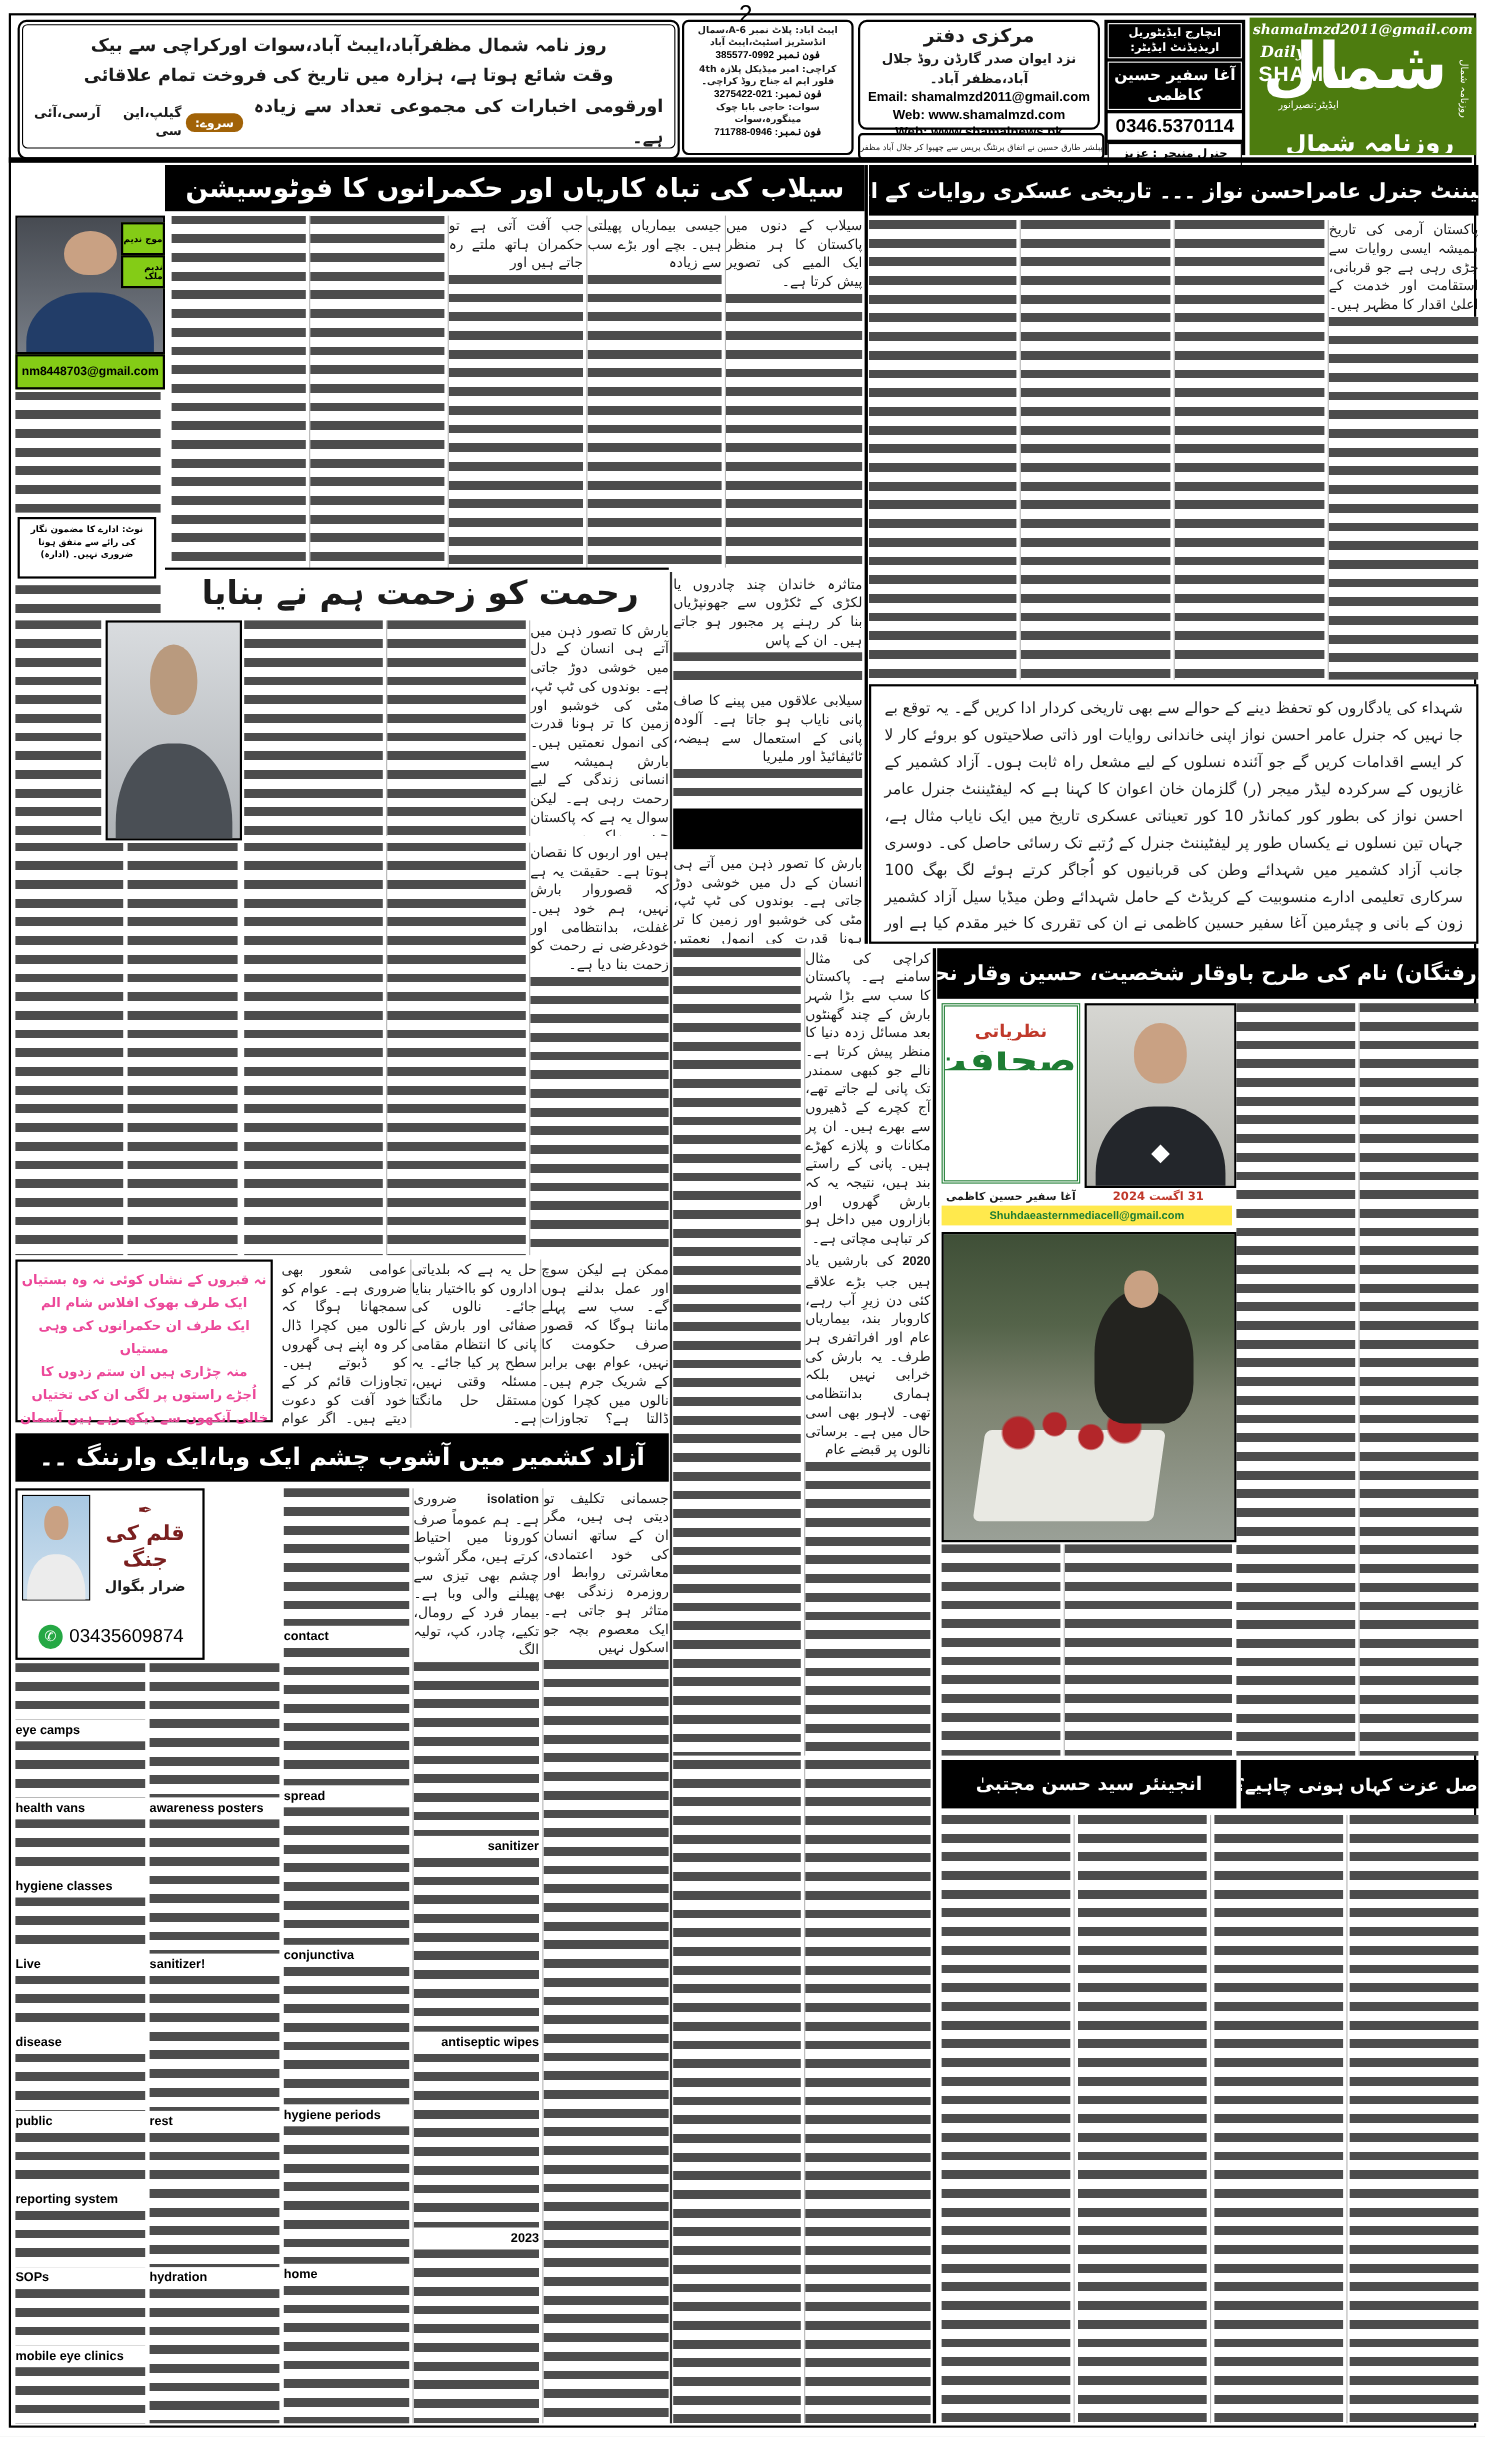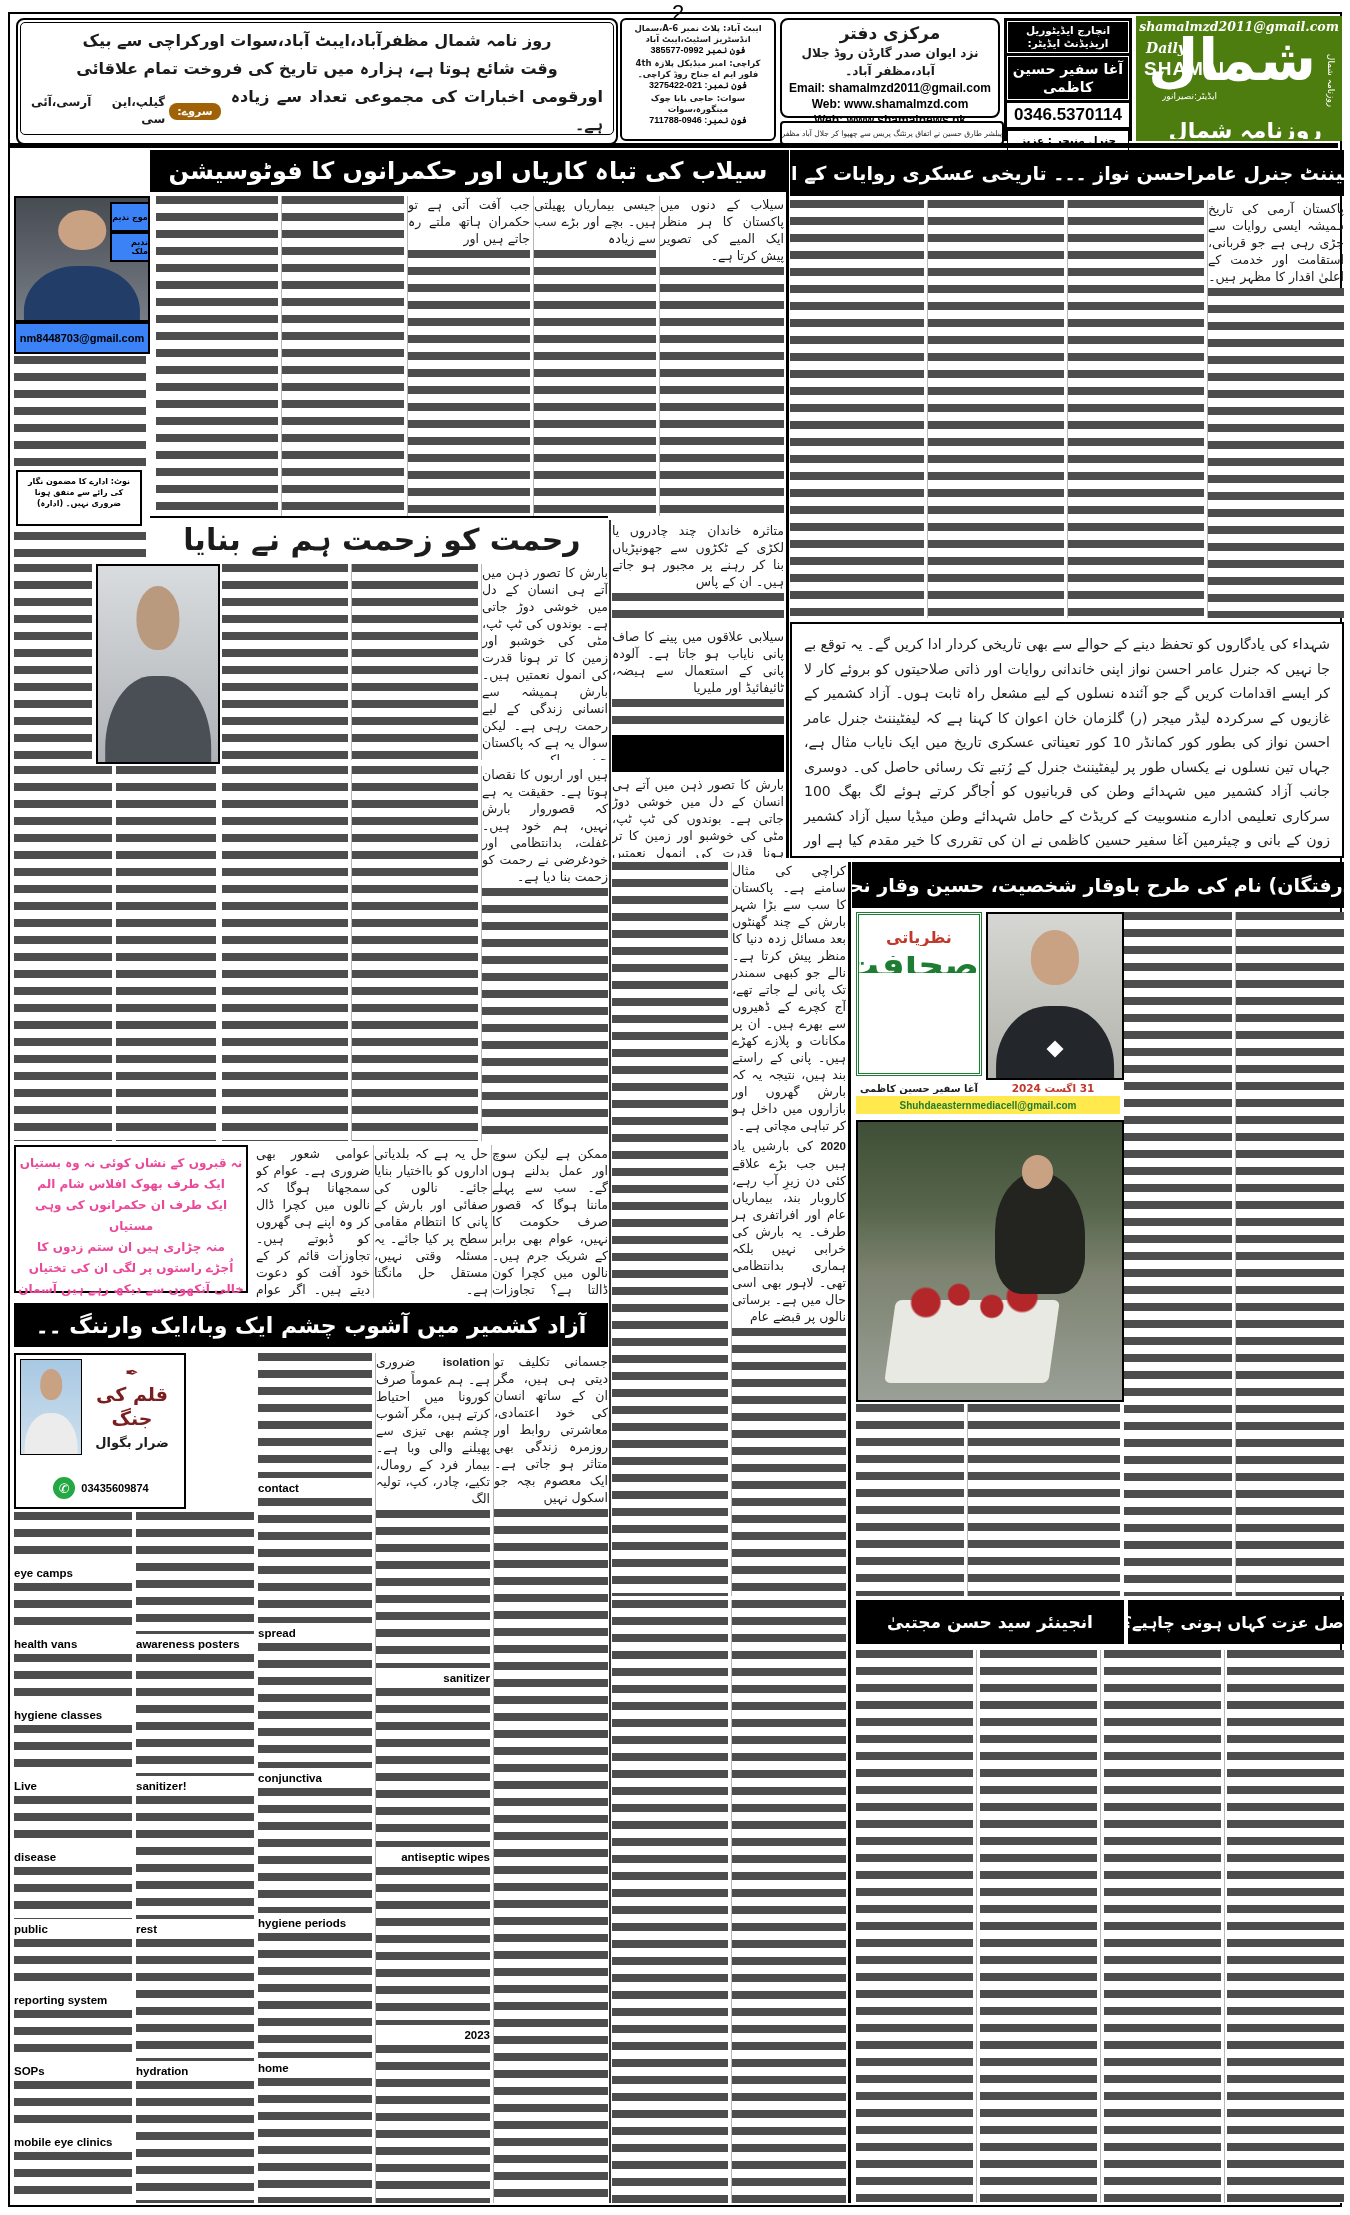--- a/index.html
+++ b/index.html
@@ -13,21 +13,21 @@
   .tf{flex:1 1 auto;background:repeating-linear-gradient(to bottom,#4d4d4d 0 8px,#fff 8px 17px);}
   .hbar{background:#000;color:#fff;display:flex;align-items:center;justify-content:center;
         font-weight:700;direction:rtl;white-space:nowrap;overflow:hidden;}
   .box{border:2px solid #000;background:#fff;}
   .ph{overflow:hidden;border:2px solid #000;}
   .ph-inner{position:relative;width:100%;height:100%;}
   .ph-head{position:absolute;top:10%;left:50%;transform:translateX(-50%);width:36%;height:33%;
            border-radius:50% 50% 46% 46%;}
   .ph-torso{position:absolute;bottom:-2%;left:50%;transform:translateX(-50%);width:88%;height:46%;
             border-radius:45% 45% 0 0 / 80% 80% 0 0;}
-  .cap{background:#3b82f6;border:2px solid #000;display:flex;align-items:center;justify-content:center;
+  .cap{background:#84cc16;border:2px solid #000;display:flex;align-items:center;justify-content:center;
        font-weight:700;direction:rtl;}
   .kw{font-family:"Liberation Sans",sans-serif;font-weight:700;font-size:11.5px;color:#000;
       direction:ltr;text-align:left;line-height:14px;flex:0 0 auto;}
   .kwi{font-family:"Liberation Sans",sans-serif;font-weight:700;font-size:11.5px;}
   .latin{font-family:"Liberation Sans",sans-serif;}
   .serifit{font-family:"DejaVu Serif",serif;font-style:italic;font-weight:700;}
   .vsep{background:#000;}
   .poem{border:2px solid #000;direction:rtl;text-align:center;font-weight:600;
         font-size:12px;line-height:21px;color:#ec4899;padding-top:6px;}
   .note{border:2px solid #000;font-size:8px;line-height:11px;padding:4px;direction:rtl;
@@ -236,21 +236,21 @@
         <div class="ph-torso" style="background:#ececec;"></div>
       </div>
     </div>
     <div style="position:absolute;left:68px;top:8px;width:96px;direction:rtl;text-align:center;">
       <span style="color:#7a1f1f;font-size:16px;">✒</span>
       <div class="urdu" style="color:#7a1f1f;font-size:19px;font-weight:700;text-align:center;text-align-last:center;line-height:24px;">قلم کی جنگ</div>
       <div class="urdu" style="font-size:13px;font-weight:700;text-align:center;text-align-last:center;margin-top:4px;">ضرار بگوال</div>
     </div>
     <div class="wa" style="position:absolute;left:10px;bottom:8px;width:150px;justify-content:center;">
       <span class="wa-ic">✆</span>
-      <span class="latin" style="font-size:11px;font-weight:700;">03435609874</span>
+      <span class="latin" style="font-size:17px;font-weight:400;">03435609874</span>
     </div>
   </div>
 
   <div class="abs col urdu" style="left:494px;top:1353px;width:114px;height:850px;">
     <div>جسمانی تکلیف تو دیتی ہی ہیں، مگر ان کے ساتھ انسان کی خود اعتمادی، معاشرتی روابط اور روزمرہ زندگی بھی متاثر ہو جاتی ہے۔ ایک معصوم بچہ جو اسکول نہیں</div>
       <div class="tf"></div>
   </div>
   <div class="abs col urdu" style="left:376px;top:1353px;width:114px;height:850px;border-right:1px solid #b5b5b5;padding-right:3px;">
     <div class="urdu"><b class="kwi">isolation</b> <span>ضروری ہے۔ ہم عموماً صرف کورونا میں احتیاط کرتے ہیں، مگر آشوب چشم بھی تیزی سے پھیلنے والی وبا ہے۔ بیمار فرد کے رومال، تکیے، چادر، کپ، تولیہ الگ</span></div>
     <div class="tf"></div>

